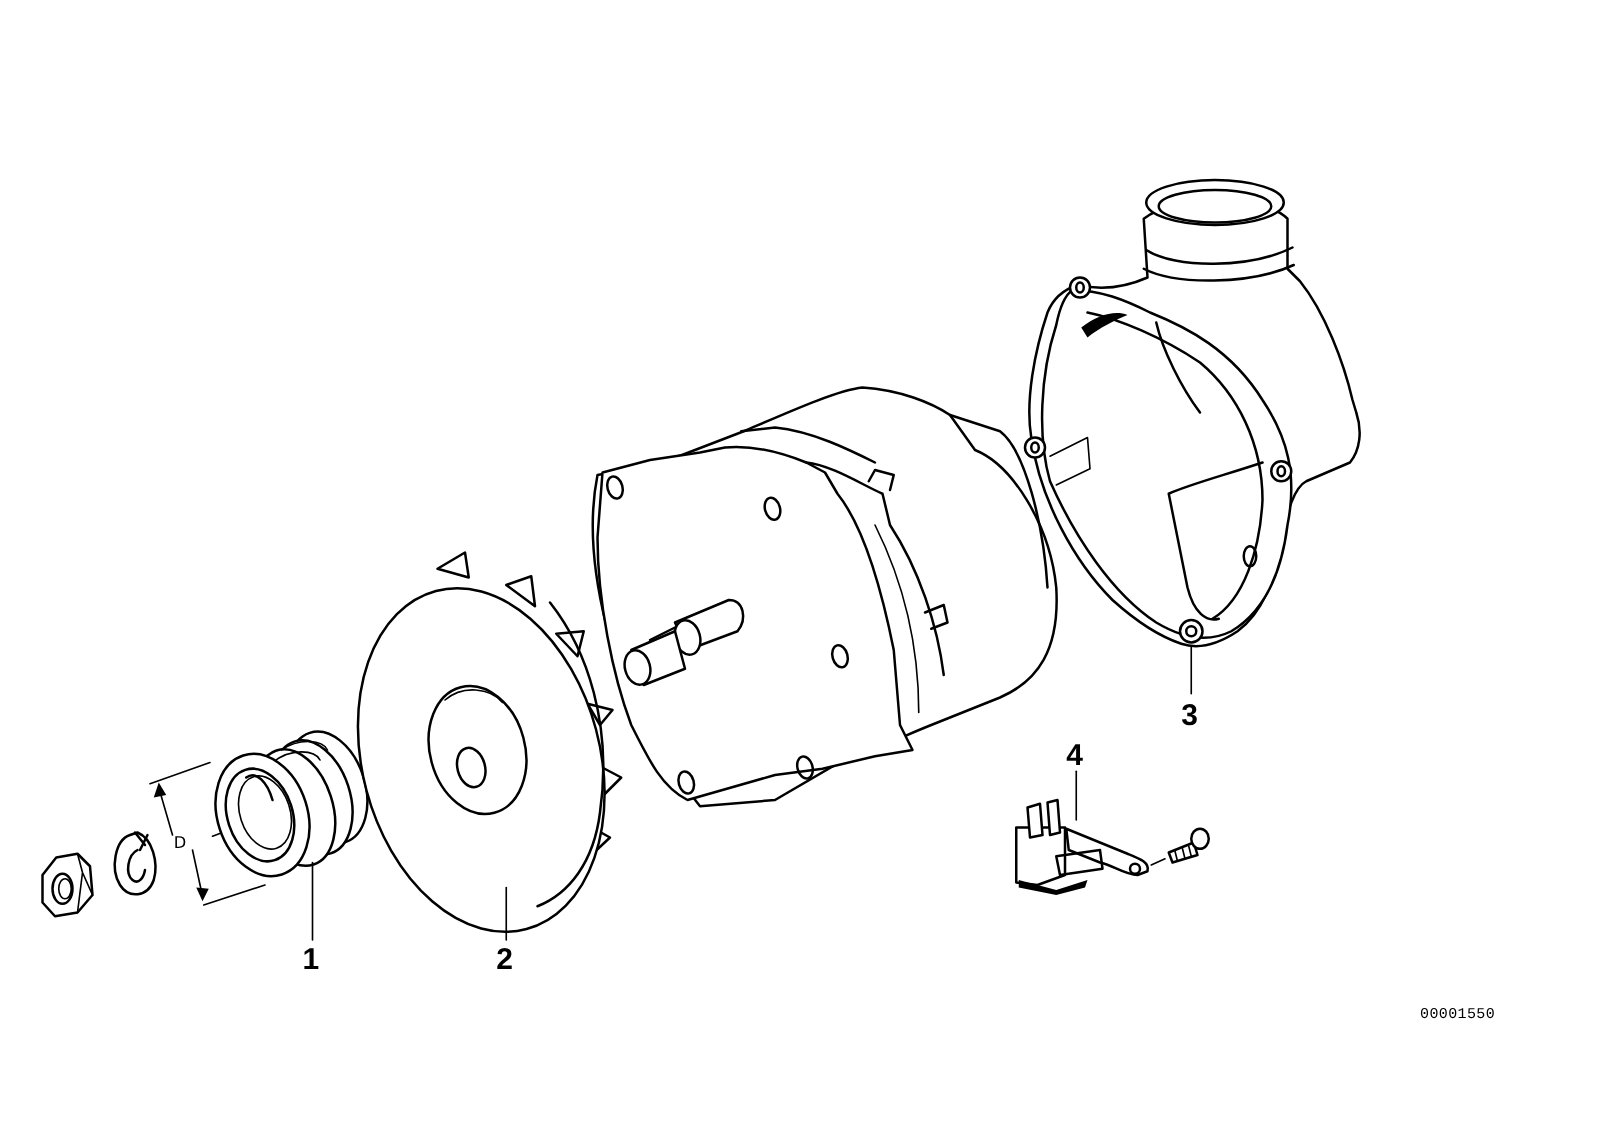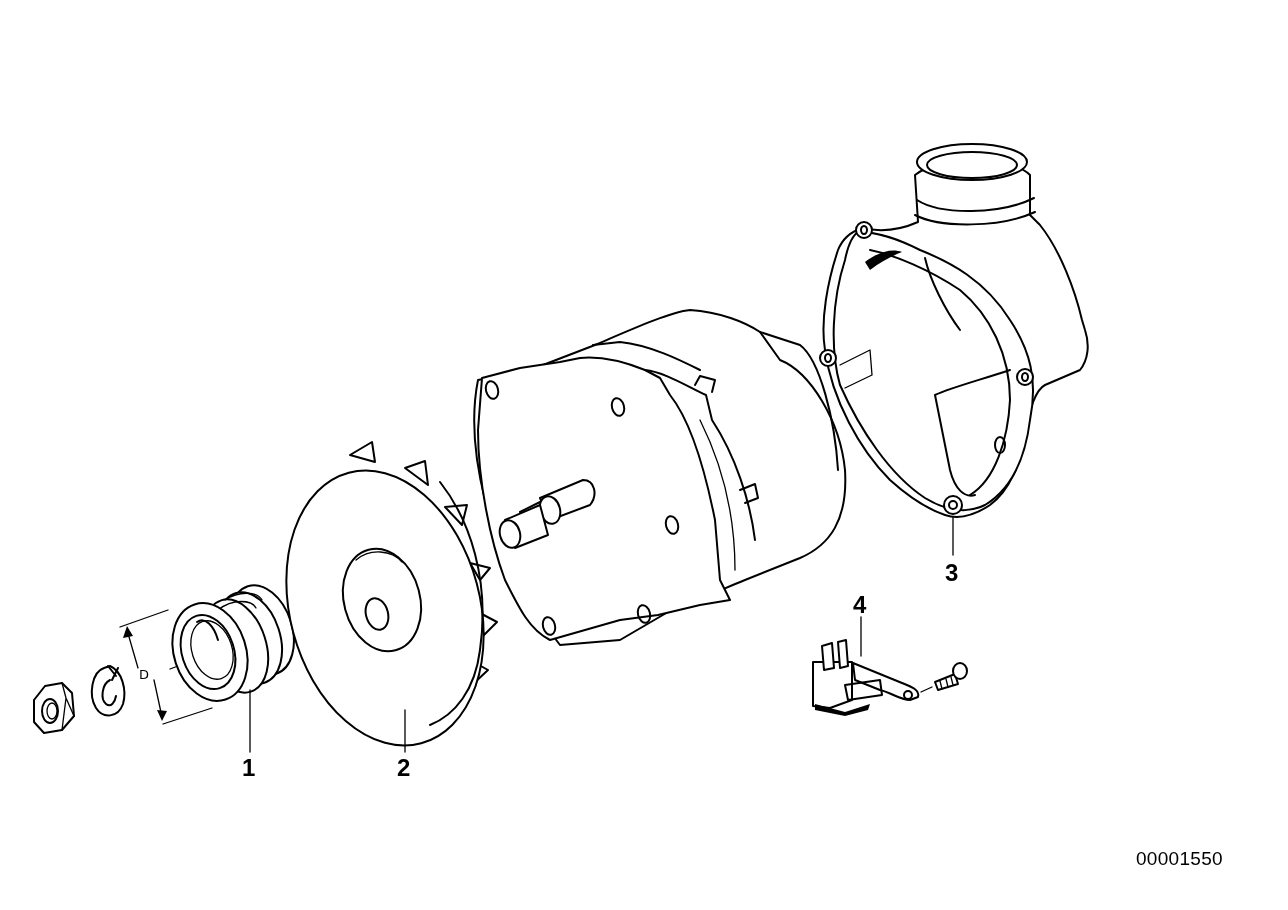--- a/index.html
+++ b/index.html
@@ -1,20 +1,20 @@
 <!DOCTYPE html>
 <html><head>
 <meta charset="utf-8">
 <style>
   html, body { margin:0; padding:0; background:#ffffff; }
   body { width:1288px; height:910px; position:relative; overflow:hidden; font-family:"Liberation Sans", sans-serif; }
   #diagram { position:absolute; left:0; top:0; width:1288px; height:910px; }
   .callout { position:absolute; font-family:"Liberation Sans", sans-serif; font-weight:bold; font-size:24px; color:#000; line-height:1; }
   .dim-label { position:absolute; font-family:"DejaVu Sans", sans-serif; font-size:13px; color:#000; line-height:1; }
-  .ref-number { position:absolute; left:1136px; top:848px; font-family:Liberation Sans, sans-serif; font-size:19px; color:#000; letter-spacing:0.3px; }
+  .ref-number { position:absolute; left:1136px; top:804px; font-family:Liberation Mono, monospace; font-size:12px; color:#000; letter-spacing:0.3px; }
   svg .ln { fill:none; stroke:#000; stroke-width:2; stroke-linejoin:round; stroke-linecap:round; }
   svg .lt { fill:none; stroke:#000; stroke-width:1.3; stroke-linejoin:round; stroke-linecap:round; }
   svg .fw { fill:#fff; stroke:#000; stroke-width:2; stroke-linejoin:round; }
   svg .fb { fill:#000; stroke:none; }
 </style>
 </head>
 <body>
 
 <div id="diagram">
   <svg width="1288" height="910" viewBox="0 0 1288 910" xmlns="http://www.w3.org/2000/svg">

